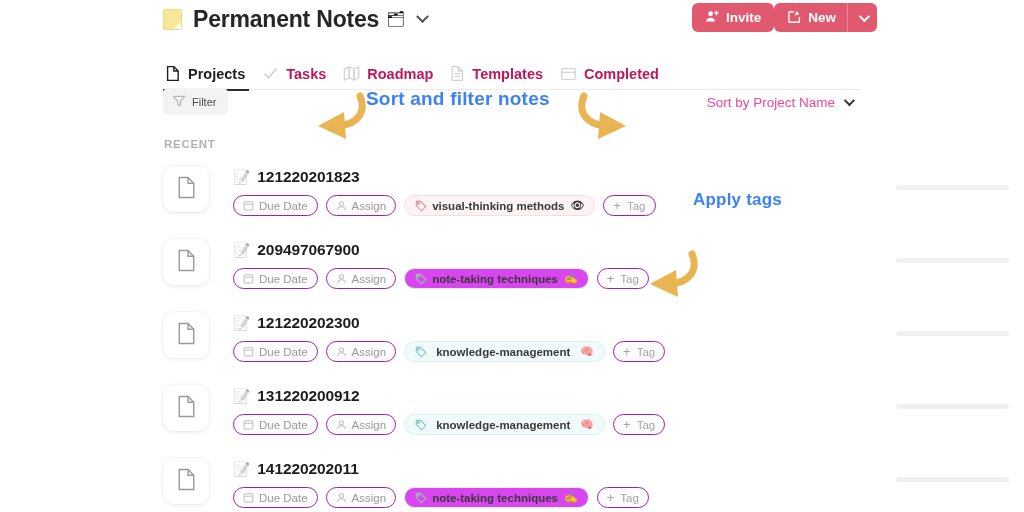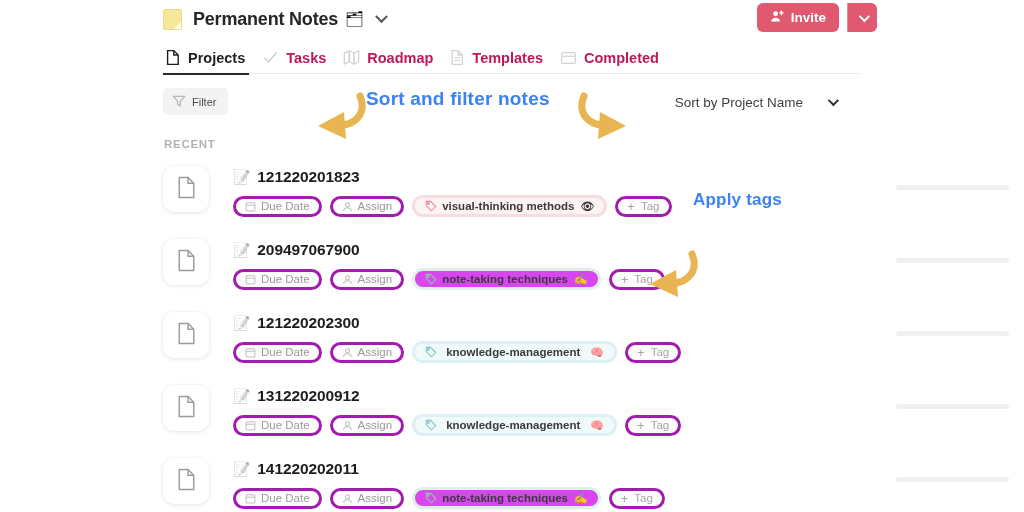--- a/index.html
+++ b/index.html
@@ -20,33 +20,33 @@
     width: 19px; height: 21px; border-radius: 2px;
     background: #f6e79b; border: 1px solid #ecd980;
     position: relative; flex: 0 0 auto;
   }
   .note-icon:after {
     content: ""; position: absolute; right: 0; bottom: 0;
     border-width: 0 0 7px 7px; border-style: solid;
     border-color: transparent transparent #ffffff transparent;
   }
   .workspace-title {
-    font-size: 18px; font-weight: 700; color: #262626;
+    font-size: 23px; font-weight: 700; color: #262626;
     letter-spacing: -0.2px; margin-left: 11px; white-space: nowrap;
   }
   .title-emoji { font-size: 15px; margin-left: 7px; filter: grayscale(0.15); }
   .chev {
     display: inline-block; width: 9px; height: 9px; margin-left: 13px;
     border-right: 2px solid #555; border-bottom: 2px solid #555;
     transform: rotate(45deg) translate(-2px,-2px);
   }
 
   .header-actions {
     position: absolute; right: 147px; top: 3px;
-    display: flex; gap: 8px; align-items: center;
+    display: flex; gap: 0; align-items: center;
   }
   .btn-pink {
     background: #e0596f; color: #fff; border: none; border-radius: 6px;
     height: 29px; display: flex; align-items: center; gap: 6px;
     padding: 0 13px; font-size: 13.5px; font-weight: 600;
     font-family: "Liberation Sans", sans-serif; cursor: pointer;
   }
   .btn-group { display: flex; align-items: stretch; }
   .btn-split {
     background: #e0596f; color: #fff; border: none;
@@ -56,21 +56,21 @@
   }
   .btn-group .btn-pink { border-radius: 6px 0 0 6px; padding-right: 11px; }
   .chev-w {
     display: inline-block; width: 8px; height: 8px;
     border-right: 2px solid #fff; border-bottom: 2px solid #fff;
     transform: rotate(45deg) translateY(-2px);
   }
 
   
   .tabs {
-    position: absolute; left: 163px; top: 42px; width: 697px; height: 32px;
+    position: absolute; left: 163px; top: 58px; width: 697px; height: 32px;
     display: flex; align-items: center; gap: 0px;
     border-bottom: 1px solid #ececec;
   }
   .tab {
     display: flex; align-items: center; gap: 7px; height: 32px;
     padding: 0 13px 0 4px; font-size: 14.5px; color: #be185d; font-weight: 600;
     position: relative; cursor: pointer; white-space: nowrap;
   }
   .tab:first-child { padding-left: 2px; }
   .tab.active { color: #1f1f1f; }
@@ -83,23 +83,23 @@
   
   .filterbar { position: absolute; left: 163px; top: 88px; width: 697px; height: 30px; }
   .filter-btn {
     position: absolute; left: 0; top: 0; height: 27px;
     background: #f3f3f3; border-radius: 5px; border: none;
     display: flex; align-items: center; gap: 6px; padding: 0 12px 0 9px;
     font-size: 11px; color: #4a4a4a; cursor: pointer;
     font-family: "Liberation Sans", sans-serif;
   }
   .sort-btn {
-    position: absolute; right: 24px; top: 2px; height: 24px;
-    display: flex; align-items: center; gap: 25px; background: none; border: none;
-    font-size: 13.5px; color: #404040; cursor: pointer;
+    position: absolute; right: 8px; top: 2px; height: 24px;
+    display: flex; align-items: center; gap: 9px; background: none; border: none;
+    font-size: 13.5px; color: #ec4899; cursor: pointer;
     font-family: "Liberation Sans", sans-serif; white-space: nowrap;
   }
   .chev-sm {
     display: inline-block; width: 8px; height: 8px;
     border-right: 2px solid #333; border-bottom: 2px solid #333;
     transform: rotate(45deg) translateY(-2px);
   }
 
   
   .section-label {
@@ -117,21 +117,21 @@
     margin-top: 1px;
   }
   .row-body { margin-left: 24px; padding-top: 3px; }
   .row-title {
     font-size: 15.5px; font-weight: 700; color: #1d1d1d;
     display: flex; align-items: center; gap: 7px; letter-spacing: -0.1px;
   }
   .memo-emoji { font-size: 14px; filter: grayscale(1) opacity(0.62); }
   .pills { display: flex; align-items: center; gap: 8px; margin-top: 9px; }
   .pill {
-    height: 21px; border-radius: 11px; border: 3px solid #a21caf;
+    height: 21px; border-radius: 11px; border: 1px solid #a21caf;
     background: #fdfdfd; display: flex; align-items: center; gap: 5px;
     padding: 0 9px; font-size: 11.5px; color: #9a9a9a; cursor: pointer;
     white-space: nowrap; font-family: "Liberation Sans", sans-serif;
   }
   .pill.tag { color: #3a3a3a; font-weight: 600; padding: 8px 10px; align-items: center; }
   .pill.tag.pink { background: #fdf2f4; border-color: #f6dde2; }
   .pill.tag.green { background: #d946ef; border-color: #dff0e4; }
   .pill.tag.cyan { background: #f1fafb; border-color: #dbf0f1; gap: 9px; }
   .pill .tag-emoji { font-size: 11px; margin-left: 1px; }
   .pill.addtag { color: #a6a6a6; }
@@ -174,20 +174,29 @@
           <circle cx="6" cy="5" r="2.6"></circle>
           <path d="M1.3 13.4c0-2.6 2.1-4.2 4.7-4.2s4.7 1.6 4.7 4.2z"></path>
           <rect x="11.4" y="1.6" width="1.5" height="5.2" rx="0.7"></rect>
           <rect x="9.6" y="3.4" width="5.2" height="1.5" rx="0.7"></rect>
         </svg>
       </span>
       <span>Invite</span>
     </button>
 
     <span class="btn-group">
+      <button class="btn-pink">
+        <span>
+          <svg width="15" height="15" viewBox="0 0 16 16" fill="none" stroke="#fff" stroke-width="1.5">
+            <path d="M13.2 8.6v4.6a1 1 0 0 1-1 1H3a1 1 0 0 1-1-1V4a1 1 0 0 1 1-1h4.6"></path>
+            <path d="M10.2 2.2l3 3-5 1.8 2-4.8z" fill="#fff" stroke="none"></path>
+          </svg>
+        </span>
+        <span>New</span>
+      </button>
       <button class="btn-split">
         <span class="chev-w"></span>
       </button>
     </span>
   </div>
 
   <div class="tabs">
     <div class="tab active">
       <span>
         <svg width="16" height="17" viewBox="0 0 16 17" fill="none" stroke="#1f1f1f" stroke-width="1.4">

